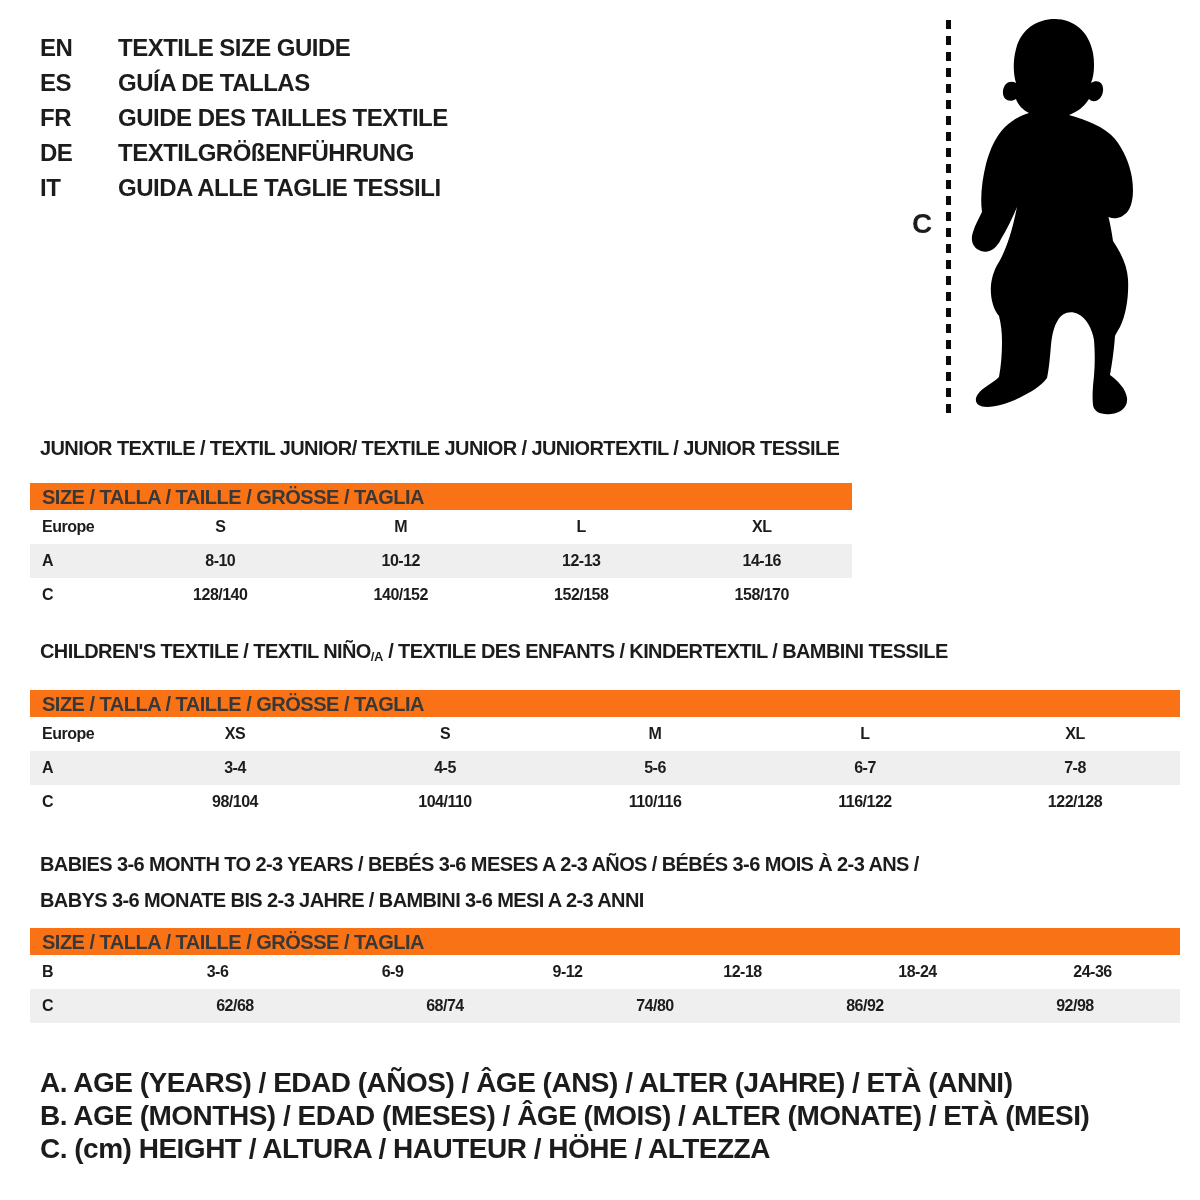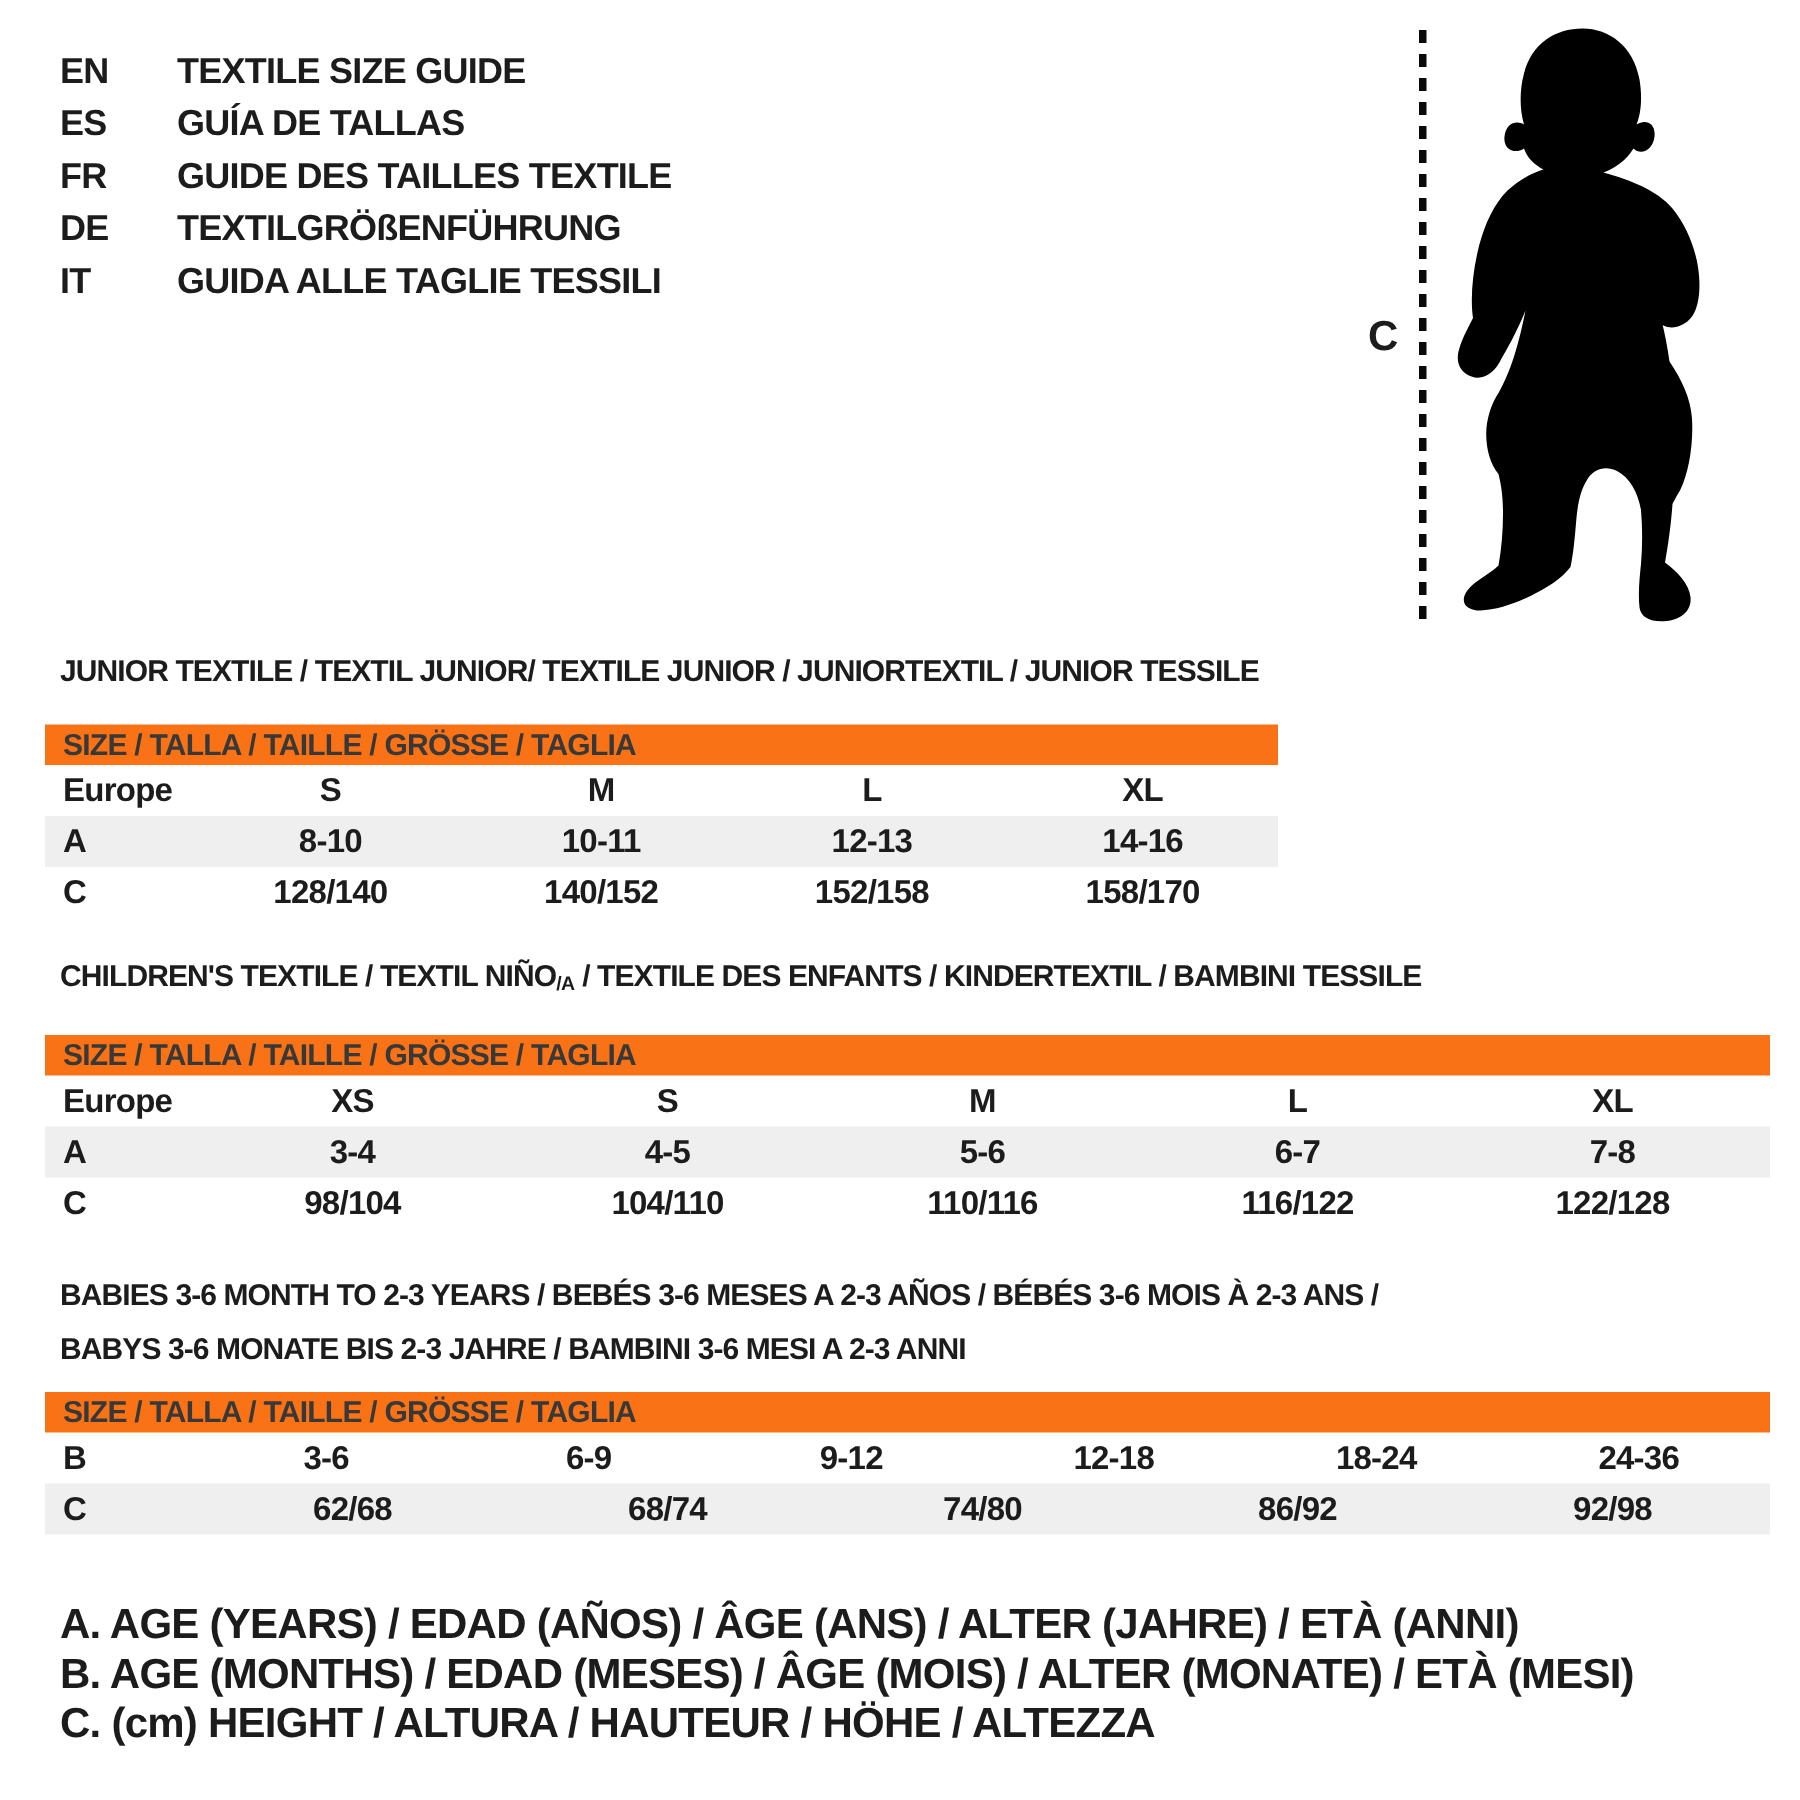--- a/index.html
+++ b/index.html
@@ -29,21 +29,21 @@
   .t-children{top:640px;}
   .t-babies{top:846px;line-height:36px;}
   .sub{font-size:13px;position:relative;top:3px;letter-spacing:-0.3px;}
 
   
   .size-table{position:absolute;}
   .tbl-junior{left:30px;top:483px;width:822px;}
   .tbl-children{left:30px;top:690px;width:1150px;}
   .tbl-babies{left:30px;top:928px;width:1150px;}
   .bar{height:27px;line-height:28px;background:#f97316;color:#383838;font-size:20px;padding-left:12px;}
-  .row{display:flex;height:34px;line-height:34px;font-size:22px;}
+  .row{display:flex;height:34px;line-height:34px;font-size:16px;}
   .row.alt{background:#efefef;}
   .lbl{flex:0 0 100px;width:100px;padding-left:12px;box-sizing:border-box;}
   .cell{flex:1;text-align:center;}
 
   
   .legend{position:absolute;left:40px;top:1066px;font-size:28px;line-height:33px;}
 </style>
 </head>
 <body>
 
@@ -131,21 +131,21 @@
     <div class="row">
       <span class="lbl">Europe</span>
       <span class="cell">S</span>
       <span class="cell">M</span>
       <span class="cell">L</span>
       <span class="cell">XL</span>
     </div>
     <div class="row alt">
       <span class="lbl">A</span>
       <span class="cell">8-10</span>
-      <span class="cell">10-11</span>
+      <span class="cell">10-12</span>
       <span class="cell">12-13</span>
       <span class="cell">14-16</span>
     </div>
     <div class="row">
       <span class="lbl">C</span>
       <span class="cell">128/140</span>
       <span class="cell">140/152</span>
       <span class="cell">152/158</span>
       <span class="cell">158/170</span>
     </div>

